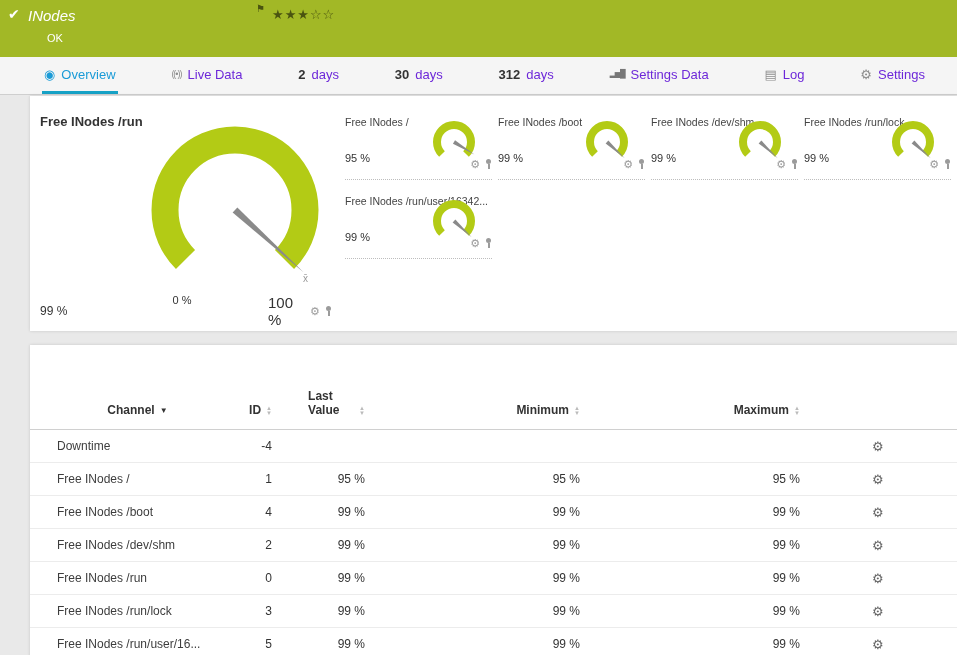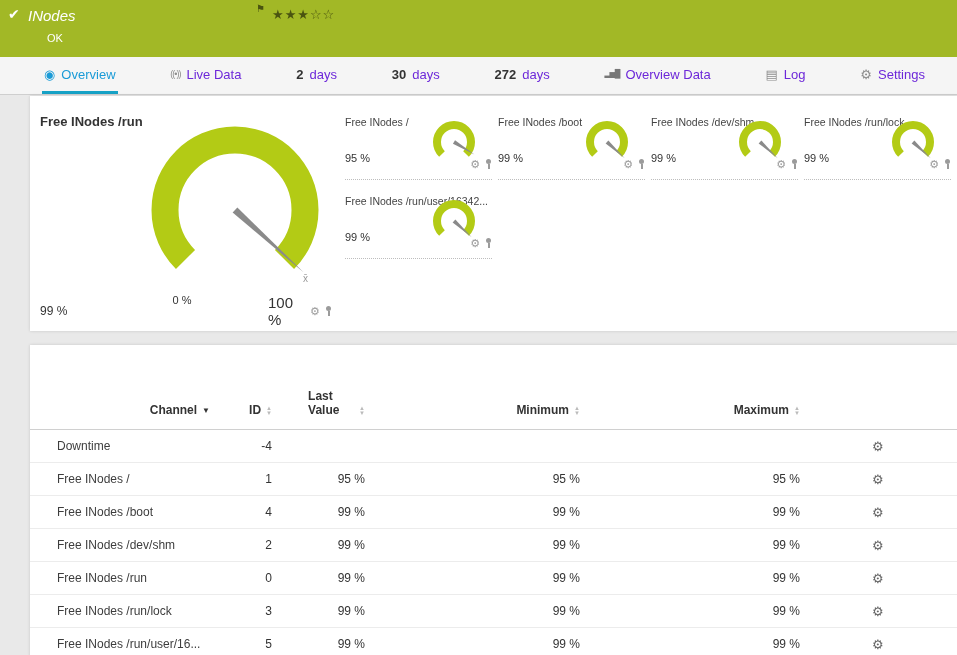--- a/index.html
+++ b/index.html
@@ -60,21 +60,21 @@
   #tiles{position:absolute;left:315px;top:12px;width:614px;display:flex;flex-wrap:wrap}
   .tile{position:relative;width:147px;height:72px;margin:0 6px 7px 0;border-bottom:1px dotted #bdbdbd}
   .t-title{padding-top:8px;font-size:10.5px;color:#444;white-space:nowrap;overflow:hidden;text-overflow:ellipsis;padding-right:2px}
   .t-dial{position:absolute;right:12px;top:8px;width:52px;height:52px}
   .t-value{position:absolute;left:0;top:44px;font-size:11px;color:#333}
   .tile .mini-icons{position:absolute;right:0;top:51px}
 
   
   table{border-collapse:collapse;table-layout:fixed;width:100%;margin-top:34px}
   th{font-size:12px;font-weight:bold;color:#333;vertical-align:bottom;padding:10px 0 12px 0;border-bottom:1px solid #d0d0d0;cursor:pointer}
-  th:nth-child(1){text-align:right;padding-left:35px}
+  th:nth-child(1){text-align:center;padding-left:35px}
   th:nth-child(n+2){text-align:right}
   th:nth-child(3) .th-lab{display:inline-block;max-width:46px;text-align:left}
   .caret{margin-left:5px;font-size:8px;color:#333;vertical-align:middle}
   .sort{display:inline-flex;flex-direction:column;margin-left:5px;vertical-align:middle}
   .sort i{font-style:normal;font-size:6px;line-height:5px;color:#bbb}
   td{font-size:12px;color:#333;height:33px;border-bottom:1px solid #ececec}
   td:nth-child(1){padding-left:27px;color:#3d3d3d}
   td.num{text-align:right}
   td.gcell{padding-left:72px}
   .row-gear{font-size:13px;color:#666;cursor:pointer}
@@ -101,26 +101,26 @@
     </div>
     <div class="tab">
       <span class="t-num">2</span>
       <span class="t-label">days</span>
     </div>
     <div class="tab">
       <span class="t-num">30</span>
       <span class="t-label">days</span>
     </div>
     <div class="tab">
-      <span class="t-num">272</span>
+      <span class="t-num">312</span>
       <span class="t-label">days</span>
     </div>
     <div class="tab">
       <span class="t-icon ic-historic">▂▅█</span>
-      <span class="t-label">Overview Data</span>
+      <span class="t-label">Settings Data</span>
     </div>
     <div class="tab">
       <span class="t-icon ic-log">▤</span>
       <span class="t-label">Log</span>
     </div>
     <div class="tab">
       <span class="t-icon ic-settings">⚙</span>
       <span class="t-label">Settings</span>
     </div>
   </nav>

